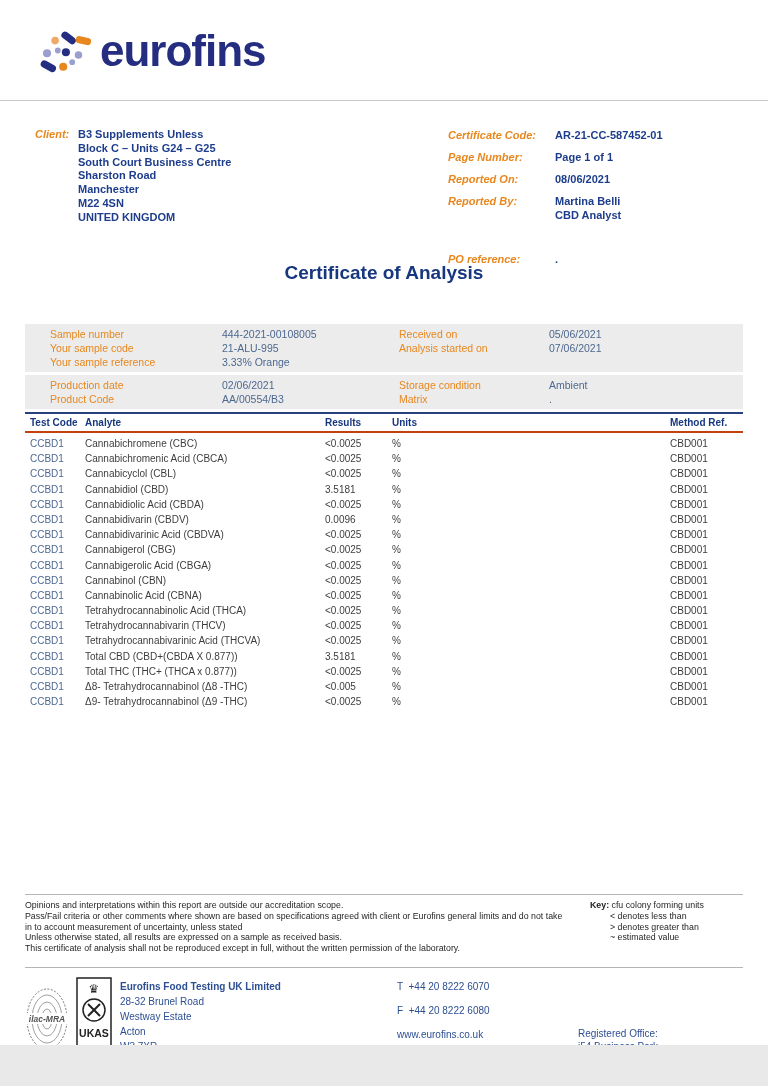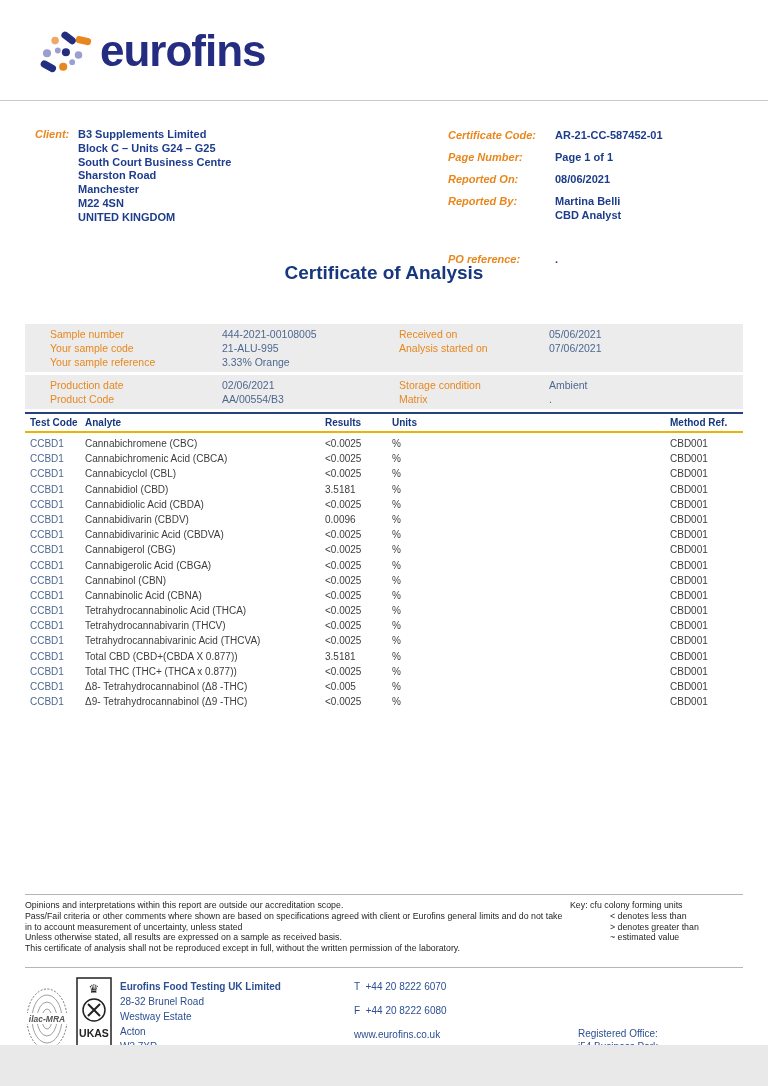--- a/index.html
+++ b/index.html
@@ -44,51 +44,51 @@
   .band-2 { top:375px; }
   .band-row { display:flex; line-height:14px;padding-left:17px; }
   .b-l1 { width:180px; padding-left:8px; color:#e8871e; }
   .b-v1 { width:177px; color:#4d6890; }
   .b-l2 { width:150px; color:#e8871e; }
   .b-v2 { flex:1; color:#4d6890; }
 
   
   .results { position:absolute; left:25px; top:412px; width:718px; font-size:10px; }
   .results-header {
-    display:flex; border-top:2px solid #27417e; border-bottom:2px solid #eab308;
+    display:flex; border-top:2px solid #27417e; border-bottom:2px solid #c2410c;
     font-weight:bold; color:#17377e; height:21px; align-items:center; margin-bottom:3px;
   }
   .r-row { display:flex; line-height:15.2px; height:15.2px; }
   .c1 { width:60px; padding-left:5px; flex:none; }
   .c2 { width:240px; flex:none; }
   .c3 { width:60px; flex:none; }
   .c4 { width:40px; flex:none; padding-left:7px; }
   .c5 { width:73px; flex:none; margin-left:auto; }
   .r-row .c1 { color:#4d6890; }
   .r-row .c2, .r-row .c3, .r-row .c4, .r-row .c5 { color:#3d3d3d; }
 
   
   .rule { position:absolute; left:25px; width:718px; height:1px; background:#b5b5b5; }
   .rule-disclaimer { top:894px; }
   .rule-footer { top:967px; }
   .disclaimer { position:absolute; left:25px; top:900px; width:540px; font-size:8.8px; color:#252525; }
   .disclaimer p { line-height:10.8px; }
   .key { position:absolute; left:570px; top:900px; font-size:8.8px; color:#252525; }
   .key-head { line-height:10.8px; }
-  .key-head b { font-weight:normal; }
+  .key-head b { font-weight:bold;margin-left:20px; }
   .key-item { line-height:10.8px; padding-left:40px; }
 
   
   .accred { position:absolute; left:24px; top:977px; display:flex; gap:6px; }
   .accred-number { position:absolute; left:50px; top:1064px; width:44px; text-align:center; font-size:10.5px; color:#444; }
   .footer-col { position:absolute; font-size:10px; color:#2d4f92; }
   .addr-col { left:120px; top:979px; }
   .addr-name { font-weight:bold; line-height:15px; }
   .addr-line { line-height:15px; }
-  .contact-col { left:354px; top:980px; }
+  .contact-col { left:397px; top:980px; }
   .contact-line { line-height:13px; margin-bottom:11px; white-space:pre; }
   .reg-col { left:578px; top:1028px; }
   .reg-line { line-height:12.7px; }
 </style>
 </head>
 <body>
 
 <div class="page">
 
   <div class="logo">
@@ -105,21 +105,21 @@
       <circle cx="28" cy="43" r="4.5" fill="#e8871e"></circle>
     </svg>
     <div class="logo-text">eurofins</div>
   </div>
   <div class="top-rule"></div>
 
   <div class="client-block">
     <div class="orange-label client-label">Client:</div>
     <div>
 
-    <div class="client-line">B3 Supplements Limited</div>
+    <div class="client-line">B3 Supplements Unless</div>
         <div class="client-line">Block C – Units G24 – G25</div>
         <div class="client-line">South Court Business Centre</div>
         <div class="client-line">Sharston Road</div>
         <div class="client-line">Manchester</div>
         <div class="client-line">M22 4SN</div>
         <div class="client-line">UNITED KINGDOM</div>
       </div>
   </div>
 
   <div class="meta-block">

